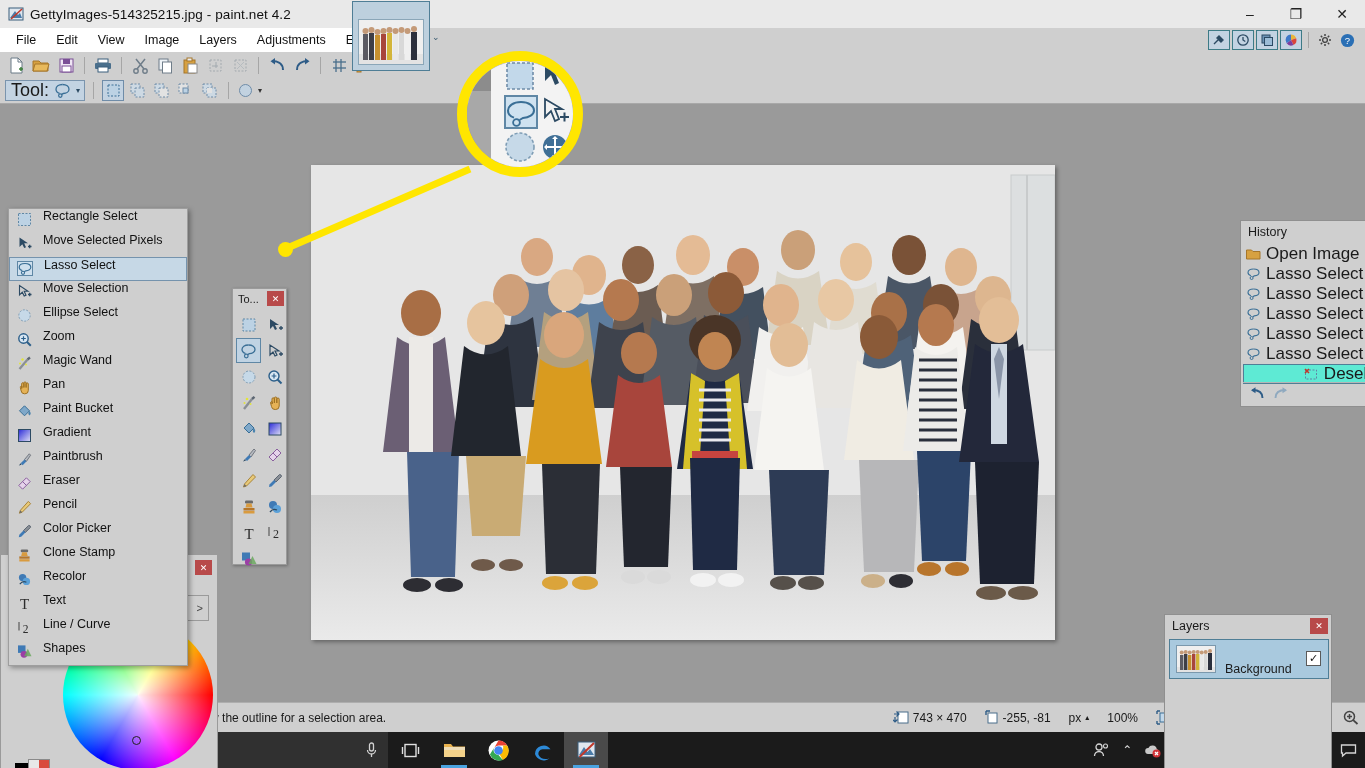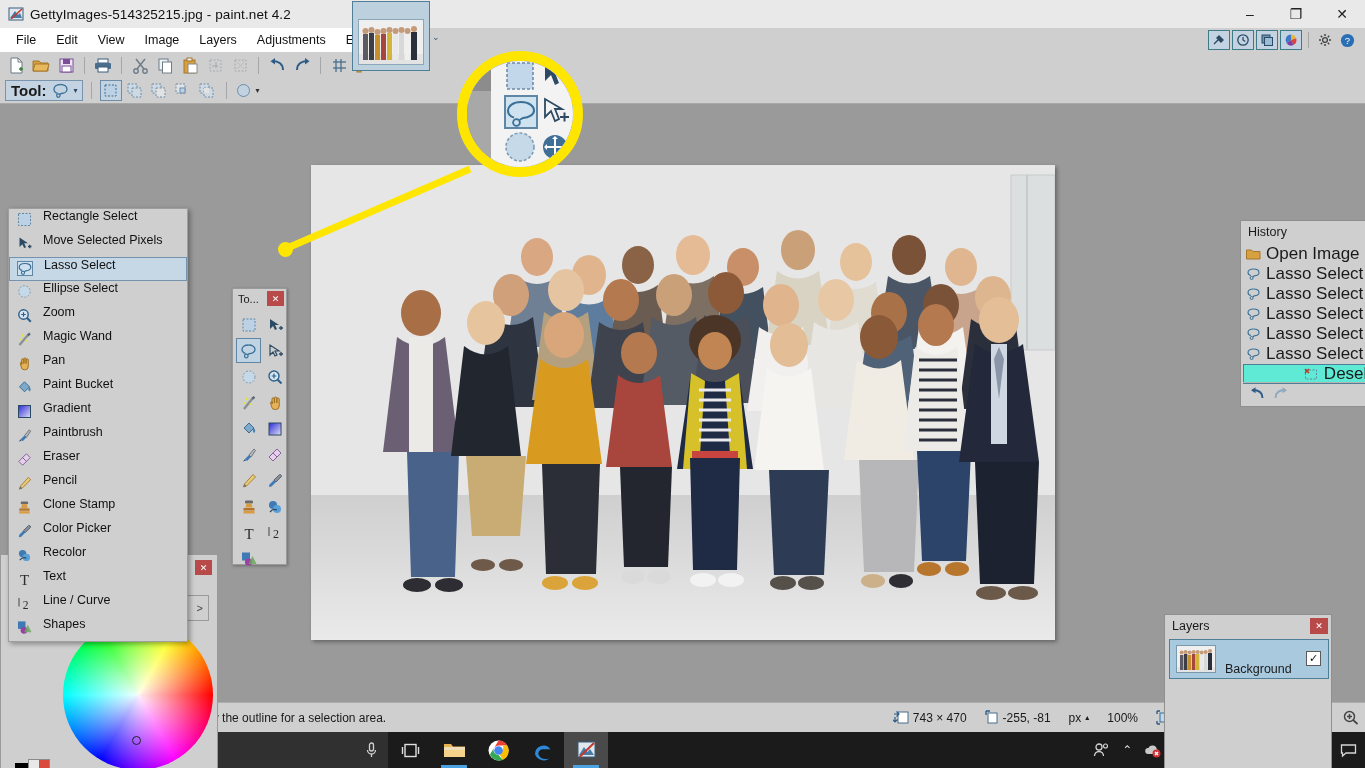--- a/index.html
+++ b/index.html
@@ -36,21 +36,21 @@
   #tb1 { position:absolute; left:0; top:52px; width:1365px; height:26px; background:#cfcfcf;
          display:flex; align-items:center; padding-left:4px; gap:1px; }
   .tbi { width:24px; height:22px; display:flex; align-items:center; justify-content:center; }
   .tbsep { width:1px; height:17px; background:#a6a6a6; margin:0 5px; }
 
   
   #tb2 { position:absolute; left:0; top:78px; width:1365px; height:26px; background:#cfcfcf;
          display:flex; align-items:center; padding-left:5px; gap:2px; border-bottom:1px solid #a8a8a8;}
   #toolcombo { display:flex; align-items:center; gap:5px; height:21px; padding:0 4px 0 5px;
                border:1px solid #7a94ad; background:#c3d3e2; }
-  #toolcombo .lbl { font-size:15px;font-weight:bold; }
+  #toolcombo .lbl { font-size:18px; }
   .selmodebtn { width:22px; height:21px; display:flex; align-items:center; justify-content:center; }
   .selmodebtn.active { border:1px solid #6f8ca8; background:#c3d3e2; }
 
   
   #thumbstrip { position:absolute; left:352px; top:1px; width:78px; height:70px;
                 background:#bdd0de; border:1px solid #4f7e96; }
   #thumbimg { position:absolute; left:5px; top:17px; width:66px; height:46px; border:1px solid #8aa6b8; overflow:hidden;}
   #thumbchev { position:absolute; left:432px; top:32px; font-size:9px; color:#3b5b70; }
 
   
@@ -717,20 +717,29 @@
             <path d="M8 2.5 C11.6 2.5 13.8 4.2 13.8 6.3 C13.8 8.2 11.5 9.7 8.8 9.8 L7.2 10.7" fill="none" stroke="#3a6f96" stroke-width="1.2"></path>
             <path d="M8 2.5 C4.4 2.5 2.2 4.2 2.2 6.3 C2.2 7.9 3.6 9.1 5.3 9.6" fill="none" stroke="#3a6f96" stroke-width="1.2"></path>
             <circle cx="6" cy="11.8" r="1.6" fill="none" stroke="#3a6f96" stroke-width="1.1"></circle>
           </svg>
         </span>
         <span class="tx">Lasso Select</span>
       </div>
       <div class="drow">
         <span class="ic">
           <svg width="15" height="15" viewBox="0 0 15 15">
+              <path d="M2.5 1.5 L2.5 11 L5.3 8.2 L7.2 12 L9 11.2 L7.2 7.3 L11 7.3 Z" fill="none" stroke="#2c4a63" stroke-width="1.1"></path>
+              <path d="M11 10.5 h3.5 M12.7 8.7 v3.6" stroke="#2c4a63" stroke-width="1.3"></path>
+            </svg>
+        </span>
+        <span class="tx">Move Selection</span>
+      </div>
+      <div class="drow">
+        <span class="ic">
+          <svg width="15" height="15" viewBox="0 0 15 15">
               <circle cx="7.5" cy="7.5" r="5.7" fill="#c6d9e8" stroke="#7f9db5" stroke-dasharray="2 1.5"></circle>
             </svg>
         </span>
         <span class="tx">Ellipse Select</span>
       </div>
       <div class="drow">
         <span class="ic">
           <svg width="15" height="15" viewBox="0 0 15 15">
               <circle cx="6.5" cy="6.5" r="4.7" fill="#d7e6f2" stroke="#2c5f8a" stroke-width="1.4"></circle>
               <path d="M9.8 9.8 L13.8 13.8" stroke="#2c5f8a" stroke-width="2"></path>
@@ -808,36 +817,36 @@
           <svg width="15" height="15" viewBox="0 0 15 15">
               <path d="M11.3 1.4 L13.6 3.7 L5.2 12.2 L2.4 13.2 L3.4 10.3 Z" fill="#e8c978" stroke="#a8843a"></path>
               <path d="M2.4 13.2 L3.4 10.3 L5.2 12.2 Z" fill="#6b6b6b"></path>
             </svg>
         </span>
         <span class="tx">Pencil</span>
       </div>
       <div class="drow">
         <span class="ic">
           <svg width="15" height="15" viewBox="0 0 15 15">
+              <path d="M11.7 1.4 a1.9 1.9 0 0 1 1.9 1.9 L8.4 8.4 L6.5 6.5 Z" fill="#8a8f96" stroke="#5c6672"></path>
+              <path d="M6.5 6.5 L2.3 10.7 L1.8 13.2 L4.2 12.7 L8.4 8.4 Z" fill="#3f7ab5"></path>
+            </svg>
+        </span>
+        <span class="tx">Color Picker</span>
+      </div>
+      <div class="drow">
+        <span class="ic">
+          <svg width="15" height="15" viewBox="0 0 15 15">
               <rect x="3.7" y="1.4" width="7.5" height="2.8" rx="1.2" fill="#6b6b6b"></rect>
               <path d="M5.1 4.2 h4.7 l0.9 3.8 h-6.5 Z" fill="#d99b3f"></path>
               <rect x="2.3" y="8.4" width="10.3" height="2.3" fill="#b5762a"></rect>
               <rect x="2.3" y="11.2" width="10.3" height="2.3" fill="#d99b3f"></rect>
             </svg>
         </span>
         <span class="tx">Clone Stamp</span>
-      </div>
-      <div class="drow">
-        <span class="ic">
-          <svg width="15" height="15" viewBox="0 0 15 15">
-              <path d="M11.7 1.4 a1.9 1.9 0 0 1 1.9 1.9 L8.4 8.4 L6.5 6.5 Z" fill="#8a8f96" stroke="#5c6672"></path>
-              <path d="M6.5 6.5 L2.3 10.7 L1.8 13.2 L4.2 12.7 L8.4 8.4 Z" fill="#3f7ab5"></path>
-            </svg>
-        </span>
-        <span class="tx">Color Picker</span>
       </div>
       <div class="drow">
         <span class="ic">
           <svg width="15" height="15" viewBox="0 0 15 15">
               <circle cx="5.6" cy="5.6" r="3.7" fill="#3f7ab5"></circle>
               <circle cx="9.4" cy="9.4" r="3.7" fill="#5aa0d8"></circle>
               <path d="M2.8 12.2 q2.8 -3.7 6.6 -1.9" stroke="#2c4a63" stroke-width="1.2" fill="none"></path>
             </svg>
         </span>
         <span class="tx">Recolor</span>

